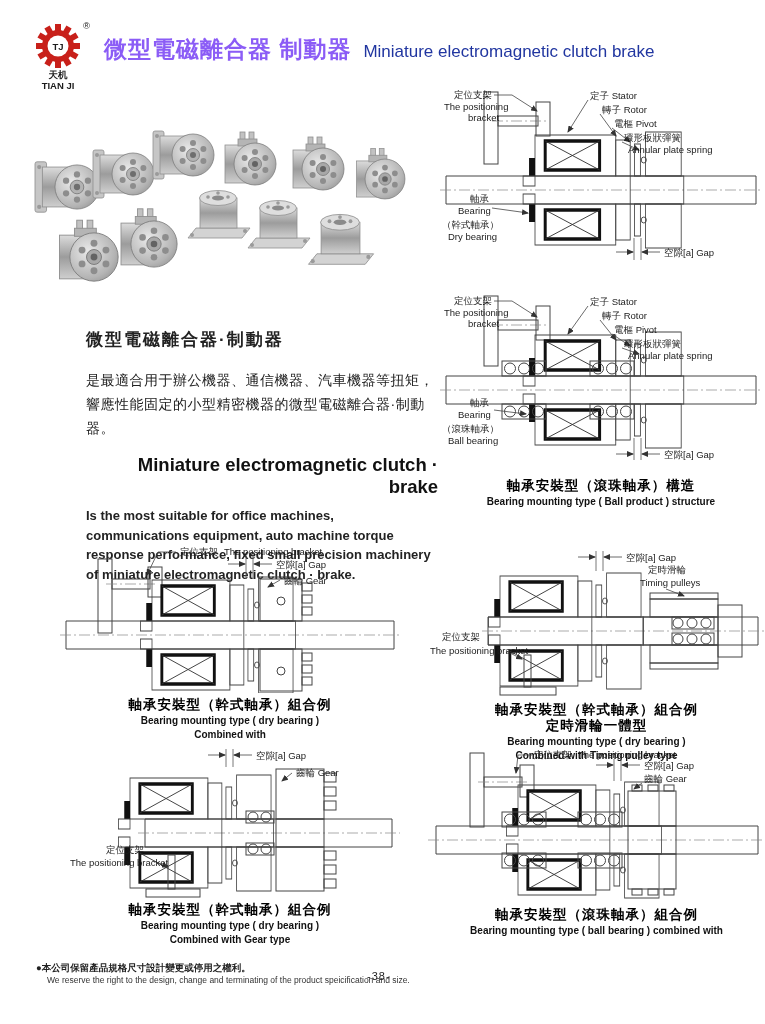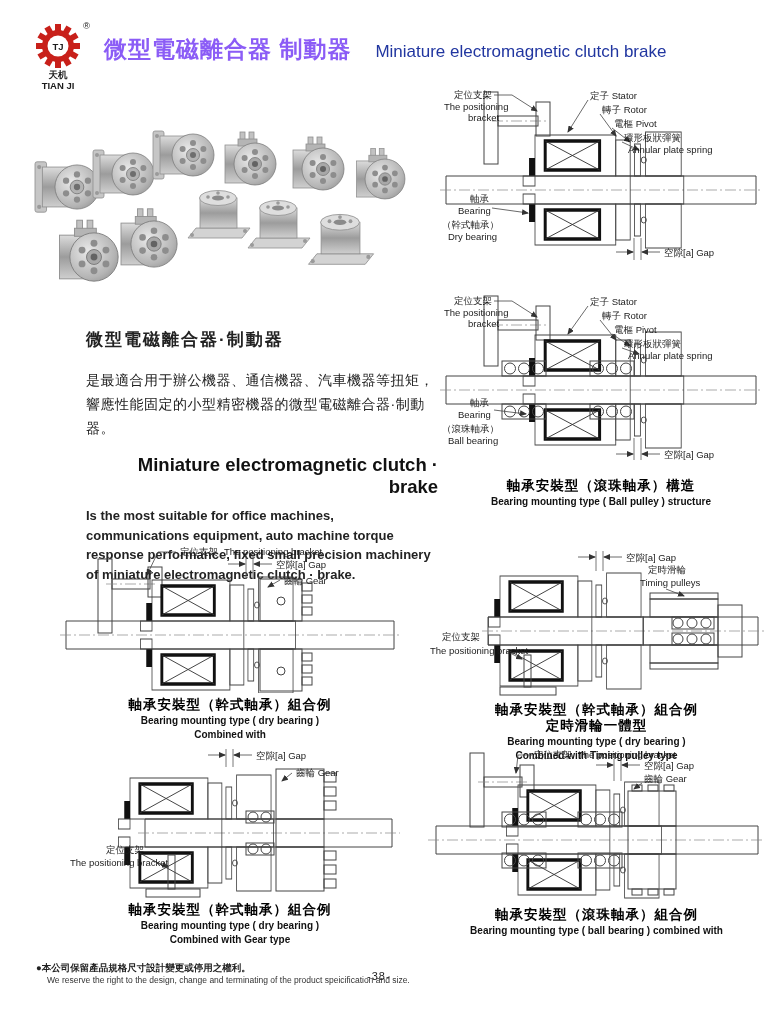--- a/index.html
+++ b/index.html
@@ -1,21 +1,21 @@
 <!DOCTYPE html>
 <html><head>
 <meta charset="utf-8">
 <style>
   html,body{margin:0;padding:0;}
   body{width:765px;height:1024px;background:#fff;position:relative;
        font-family:"Liberation Sans","DejaVu Sans",sans-serif;color:#1c1c1c;}
   .abs{position:absolute;}
   
   .title-zh{color:#8b5cf6;font-size:23px;font-weight:bold;letter-spacing:1px;}
-  .title-en{color:#2136a0;font-size:17px;margin-left:24px;}
+  .title-en{color:#2136a0;font-size:17px;margin-left:12px;}
   
   .intro-zh-h{font-size:17px;font-weight:bold;letter-spacing:2px;color:#222;}
   .intro-zh-b{font-size:14px;line-height:1.7;letter-spacing:.5px;color:#222;margin-top:18px;}
   .intro-en-h{font-size:18.5px;font-weight:bold;margin-top:14px;color:#111;text-align:right;}
   .intro-en-b{font-size:13px;font-weight:bold;line-height:1.5;margin-top:8px;color:#222;}
   
   .cap{text-align:center;line-height:1.2;}
   .cap .zh{font-size:13.5px;font-weight:bold;letter-spacing:1px;color:#000;display:block;}
   .cap .en{font-size:10px;font-weight:bold;color:#111;display:block;margin-top:2px;}
   
@@ -268,21 +268,21 @@
     <text x="184" y="53">環形板狀彈簧</text>
     <text x="188" y="65">Annular plate spring</text>
     <text x="30" y="112">軸承</text>
     <text x="18" y="124">Bearing</text>
     <text x="2" y="138">（滾珠軸承）</text>
     <text x="8" y="150">Ball  bearing</text>
     <text x="224" y="164">空隙[a]  Gap</text>
   </svg>
   <div class="cap" style="width:322px">
     <span class="zh">軸承安裝型（滾珠軸承）構造</span>
-    <span class="en">Bearing mounting type ( Ball  pulley ) structure</span>
+    <span class="en">Bearing mounting type ( Ball  product ) structure</span>
   </div>
 </div>
 
 <div class="abs" style="left:60px;top:543px">
   <svg width="340" height="150" viewBox="0 0 340 150">
     <g>
       <line x1="6" y1="78" x2="334" y2="78" class="s"></line>
         <line x1="6" y1="106" x2="334" y2="106" class="s"></line>
       <line x1="6" y1="78" x2="6" y2="106" class="s"></line>
         <line x1="334" y1="78" x2="334" y2="106" class="s"></line>

